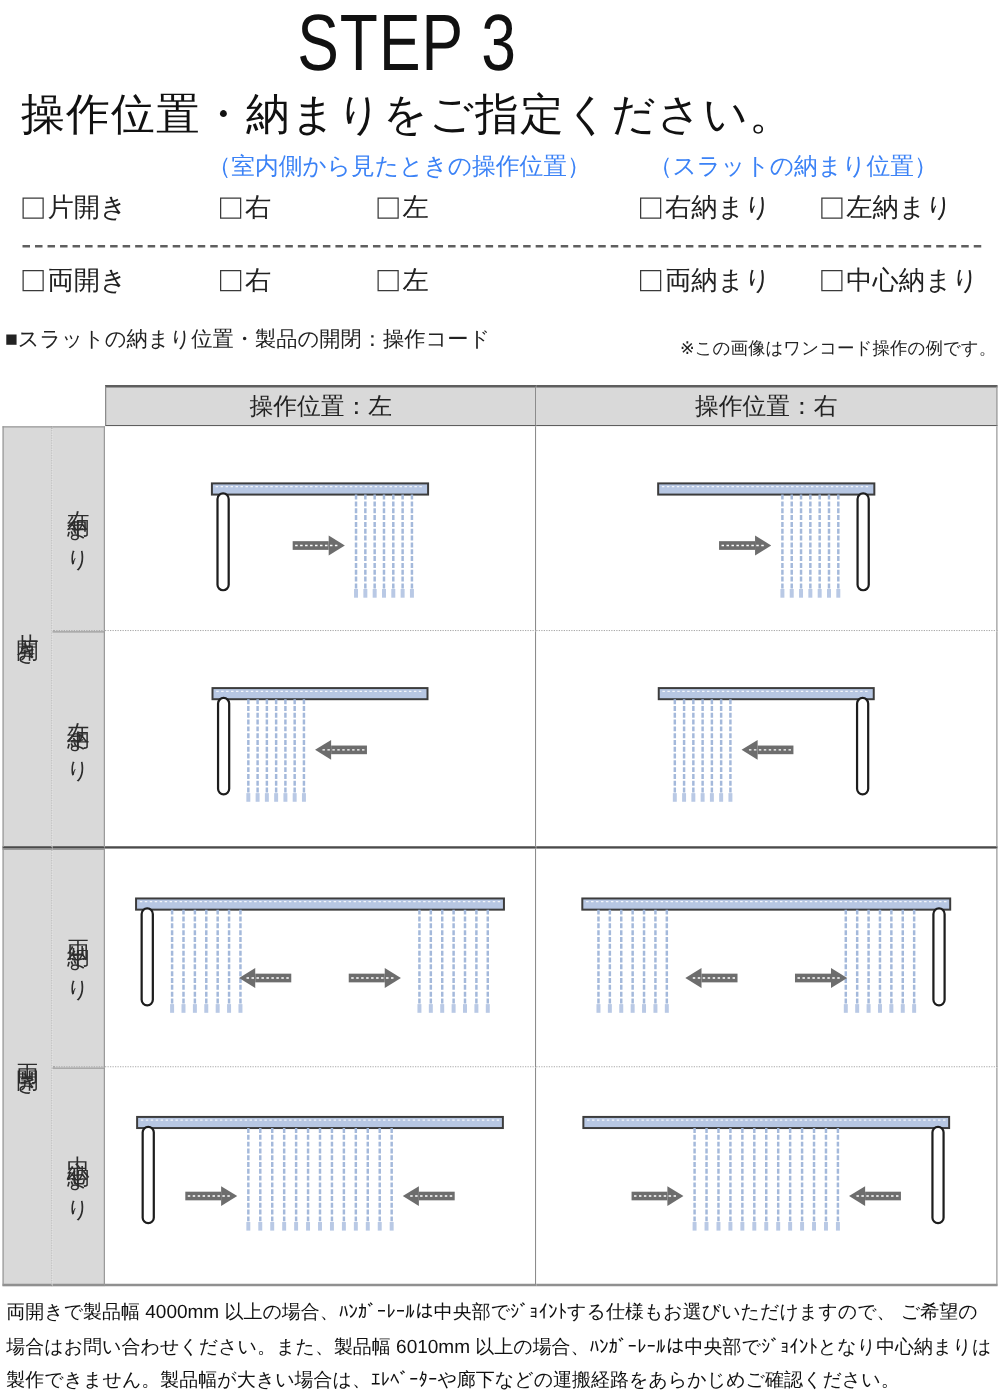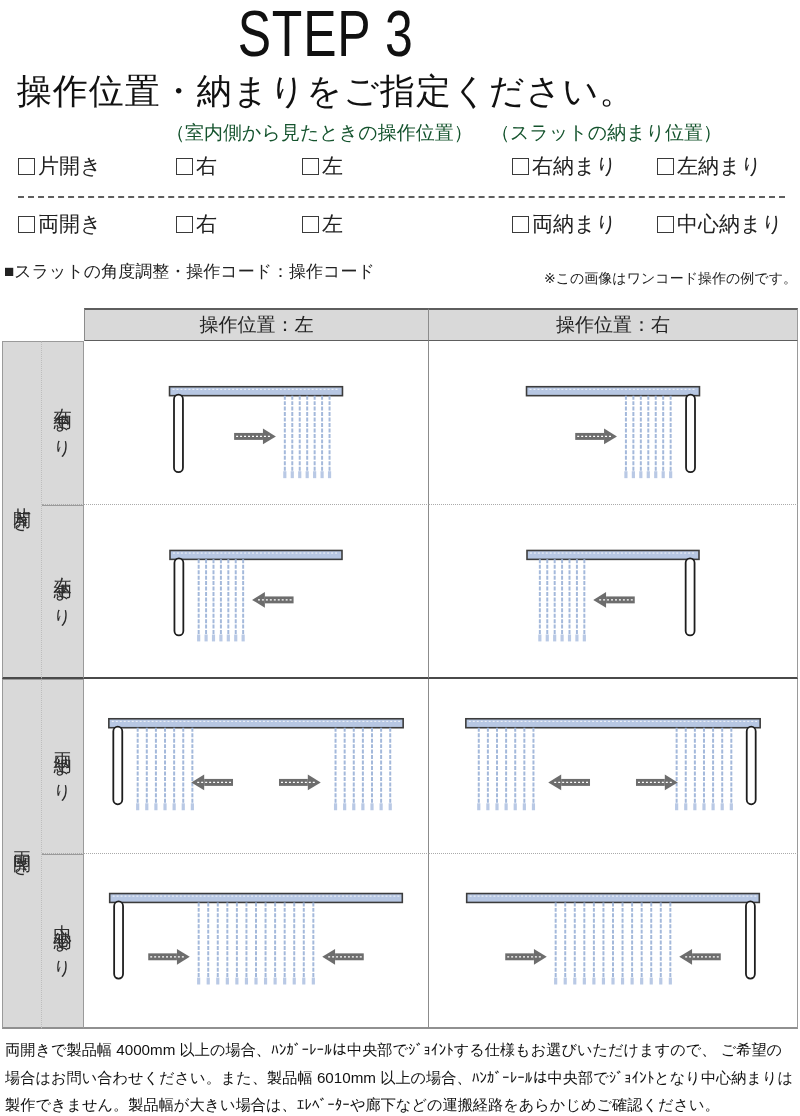--- a/index.html
+++ b/index.html
@@ -5,21 +5,21 @@
   html,body{margin:0;padding:0;background:#fff;}
   .page{position:relative;width:800px;height:1116px;background:#fff;margin:0 auto;overflow:hidden;
         font-family:"Liberation Sans","DejaVu Sans",sans-serif;color:#1a1a1a;}
   
   .titleblock{position:absolute;top:0;left:0;width:652px;text-align:center;}
   .step-title{display:inline-block;font-size:64px;line-height:1.0;font-weight:500;
               transform:scaleX(.78);letter-spacing:1px;margin-top:2px;color:#111;}
   .subtitle{font-size:35px;letter-spacing:1px;margin-top:2px;color:#111;}
   
   .cbsec{position:absolute;top:112px;left:0;width:800px;height:140px;}
-  .cbhead{position:absolute;font-size:19px;color:#14532d;white-space:nowrap;}
+  .cbhead{position:absolute;font-size:19px;color:#3b82f6;white-space:nowrap;}
   .cbrow-item{position:absolute;font-size:21px;color:#222;white-space:nowrap;}
   .cbbox{display:inline-block;width:17px;height:17px;border:1.5px solid #3a3a3a;box-sizing:border-box;
          margin-right:3px;vertical-align:-2px;background:#fff;}
   .dashline{position:absolute;left:18px;width:767px;border-top:2px dashed #5f5f5f;height:0;}
   
   .secline{position:absolute;left:4px;top:260px;font-size:17px;color:#222;white-space:nowrap;}
   .secnote{position:absolute;right:3px;top:270px;font-size:14px;color:#222;white-space:nowrap;}
   
   .optable{position:absolute;left:2px;top:308px;display:grid;
            grid-template-columns:40px 42px 345px 369px;
@@ -51,35 +51,35 @@
 
 <div class="page">
 
   <div class="titleblock">
     <div class="step-title">STEP 3</div>
     <div class="subtitle">操作位置・納まりをご指定ください。</div>
   </div>
 
   <div class="cbsec">
       <div class="cbhead" style="left: 166px; top: 8px;">（室内側から見たときの操作位置）</div>
-      <div class="cbhead" style="left: 491px; top: 8px;">（スラットの納まり位置）</div>
+      <div class="cbhead" style="left: 519px; top: 8px;">（スラットの納まり位置）</div>
       <div class="cbrow-item" style="left: 18px; top: 40px;"><span class="cbbox"></span><span>片開き</span></div>
       <div class="cbrow-item" style="left: 176px; top: 40px;"><span class="cbbox"></span><span>右</span></div>
       <div class="cbrow-item" style="left: 302px; top: 40px;"><span class="cbbox"></span><span>左</span></div>
       <div class="cbrow-item" style="left: 512px; top: 40px;"><span class="cbbox"></span><span>右納まり</span></div>
       <div class="cbrow-item" style="left: 657px; top: 40px;"><span class="cbbox"></span><span>左納まり</span></div>
       <div class="cbrow-item" style="left: 18px; top: 98px;"><span class="cbbox"></span><span>両開き</span></div>
       <div class="cbrow-item" style="left: 176px; top: 98px;"><span class="cbbox"></span><span>右</span></div>
       <div class="cbrow-item" style="left: 302px; top: 98px;"><span class="cbbox"></span><span>左</span></div>
       <div class="cbrow-item" style="left: 512px; top: 98px;"><span class="cbbox"></span><span>両納まり</span></div>
       <div class="cbrow-item" style="left: 657px; top: 98px;"><span class="cbbox"></span><span>中心納まり</span></div>
       <div class="dashline" style="top: 84px;"></div>
     </div>
 
-  <div class="secline">■スラットの角度調整・操作コード：操作コード</div>
+  <div class="secline">■スラットの納まり位置・製品の開閉：操作コード</div>
   <div class="secnote">※この画像はワンコード操作の例です。</div>
 
   <div class="optable">
       <div class="corner" style="grid-area: 1 / 1 / auto / 3;"></div>
       <div class="th thl" style="grid-area: 1 / 3; text-align: center;">操作位置：左</div>
       <div class="th thr" style="grid-area: 1 / 4;">操作位置：右</div>
       <div class="gcell gsep" style="grid-area: 2 / 1 / 4;">
         <span class="vtext">片開き</span>
       </div>
       <div class="fit sep" style="grid-area: 2 / 2;">

